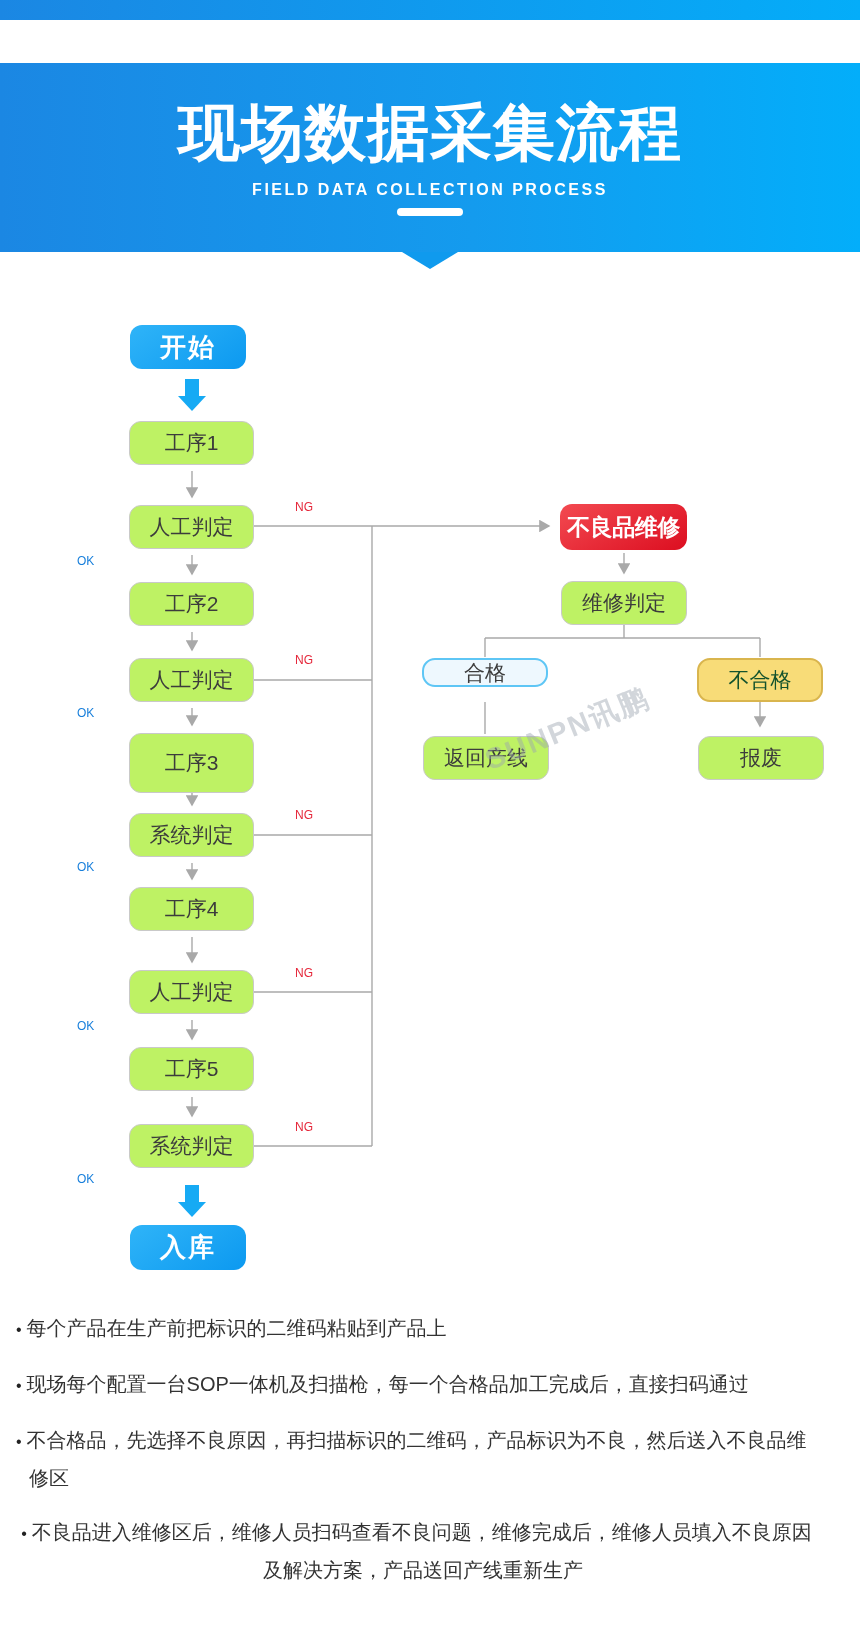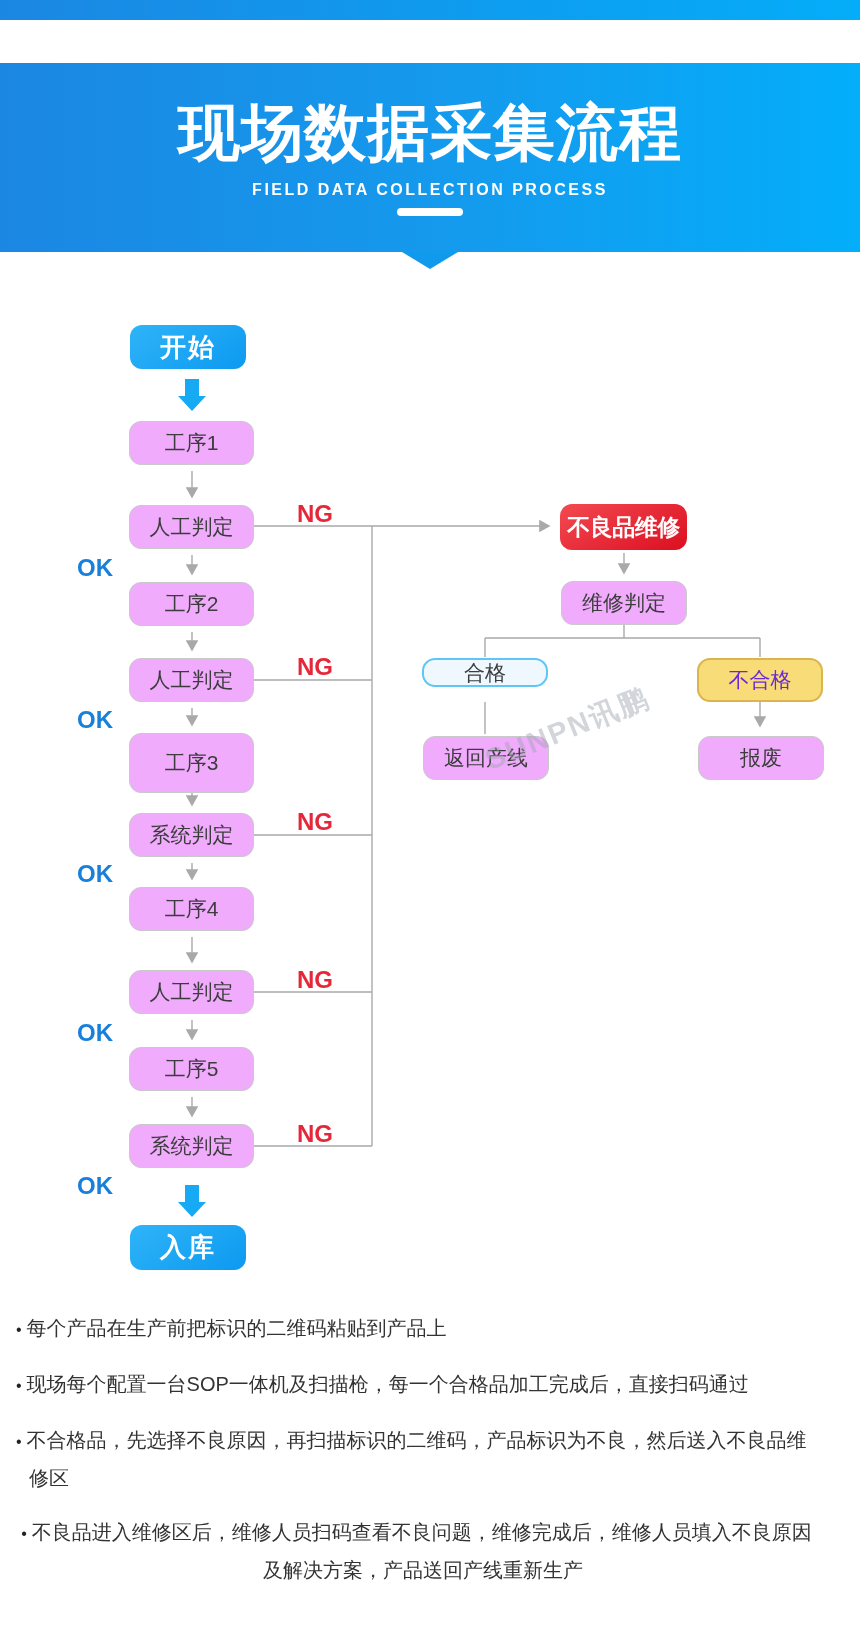--- a/index.html
+++ b/index.html
@@ -18,29 +18,29 @@
   .banner-sub{position:absolute;left:0;top:118px;width:100%;text-align:center;
           color:#ffffff;font-size:16px;font-weight:600;letter-spacing:2.5px;}
   .banner-dash{position:absolute;left:397px;top:145px;width:66px;height:8px;border-radius:4px;background:#ffffff;}
   .banner-notch{position:absolute;left:402px;top:252px;width:0;height:0;
           border-left:28px solid transparent;border-right:28px solid transparent;
           border-top:17px solid #0f9aee;}
 
   
   .node{position:absolute;display:flex;align-items:center;justify-content:center;
         box-sizing:border-box;border-radius:12px;white-space:nowrap;}
-  .node--gray{background:#f0abfc;border:1px solid #c9c9c9;color:#3c3c3c;font-size:21px;}
+  .node--gray{background:#bef264;border:1px solid #c9c9c9;color:#3c3c3c;font-size:21px;}
   .node--blue{background:linear-gradient(145deg,#2fb4f8,#0c99f0);color:#ffffff;
               font-size:26px;font-weight:700;letter-spacing:2px;}
   .node--red{background:linear-gradient(150deg,#f34a51,#dc0e20);color:#ffffff;
              font-size:23px;font-weight:700;letter-spacing:-0.5px;}
   .node--cyan{background:#eef8fe;border:2px solid #5ec6f5;color:#3c3c3c;font-size:21px;border-radius:13px;}
-  .node--yellow{background:#f8dc78;border:2px solid #d9b54e;color:#6d28d9;font-size:21px;border-radius:13px;}
+  .node--yellow{background:#f8dc78;border:2px solid #d9b54e;color:#14532d;font-size:21px;border-radius:13px;}
 
-  .tag{position:absolute;width:40px;text-align:center;font-size:24px;font-weight:700;}
+  .tag{position:absolute;width:40px;font-size:12px;font-weight:400;}
   .tag--ng{color:#e5273a;}
   .tag--ok{color:#187fdb;width:36px;}
 
   .watermark{position:absolute;left:487px;top:742px;color:rgba(155,165,176,0.45);
              font-size:29px;font-weight:700;letter-spacing:2px;
              transform:rotate(-22deg);transform-origin:left center;}
 
   svg.connectors{position:absolute;left:0;top:0;}
 
   .note{position:absolute;left:16px;width:788px;font-size:20px;line-height:36px;color:#333333;

